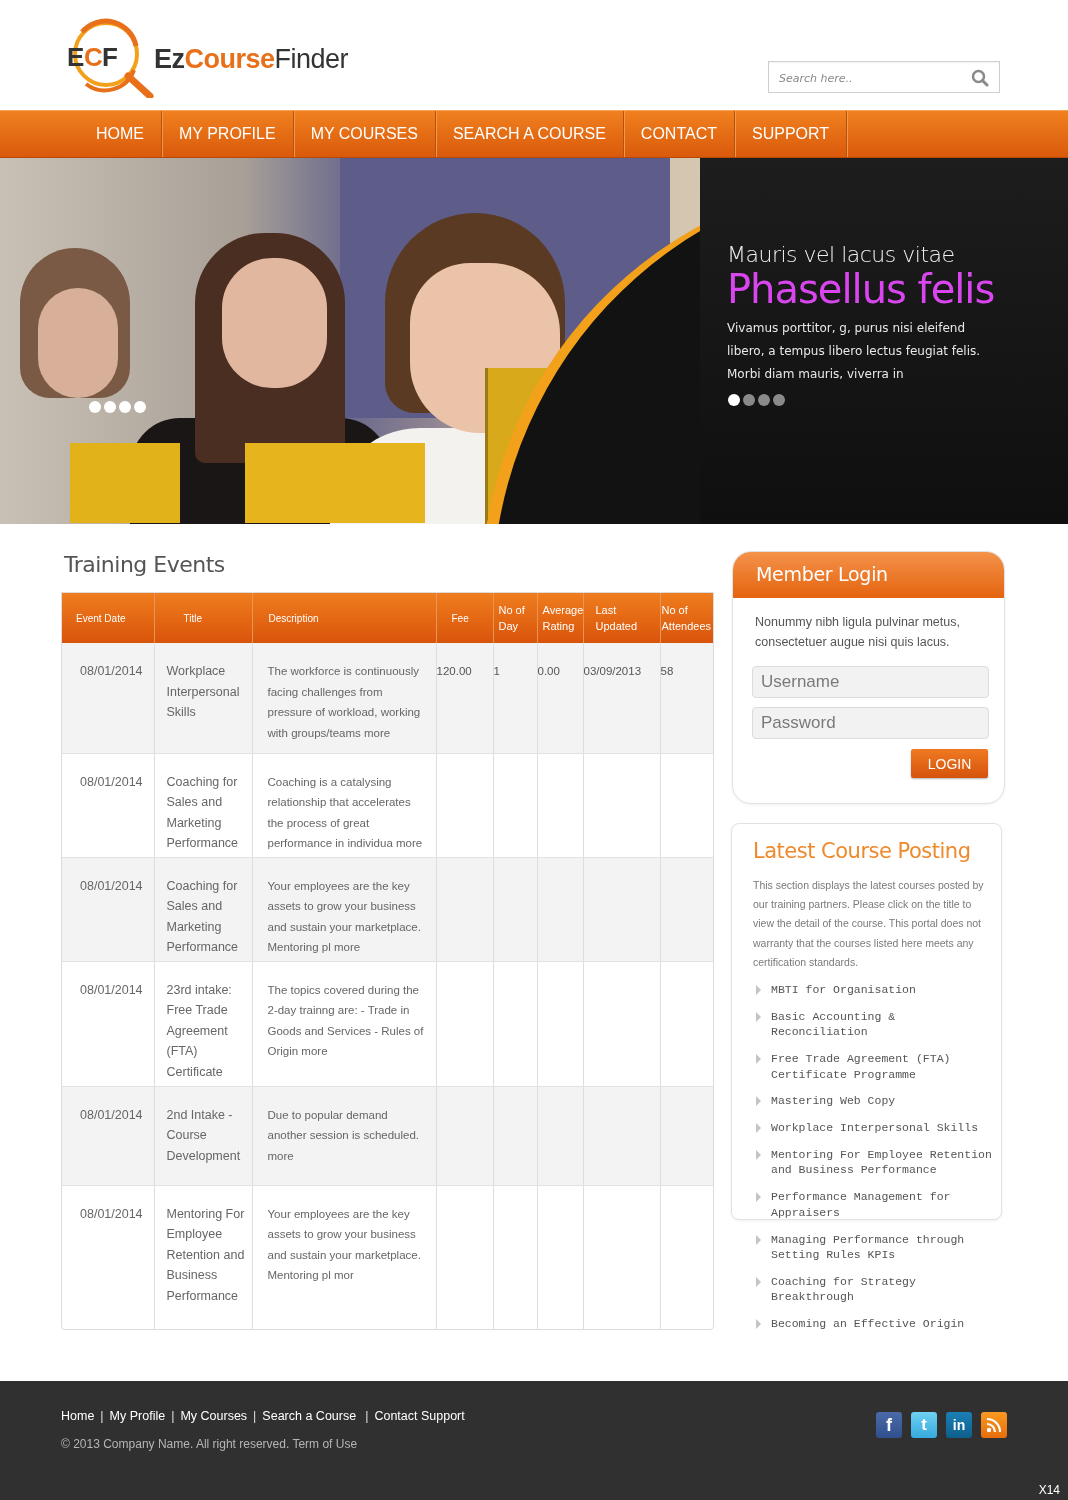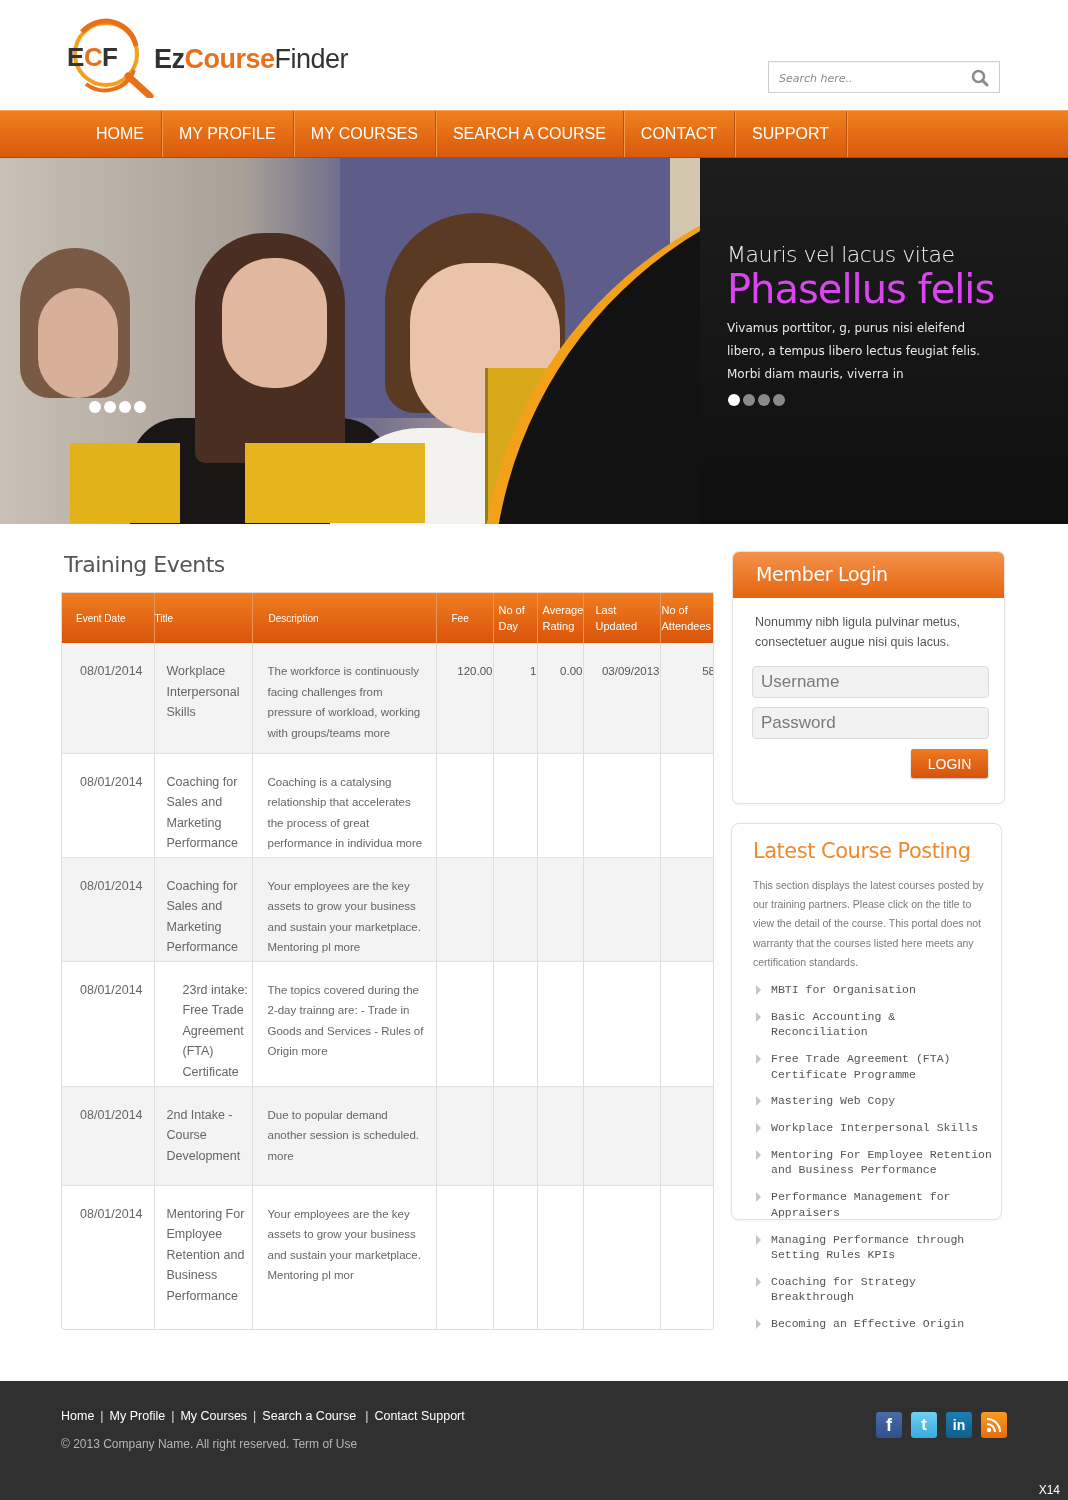--- a/index.html
+++ b/index.html
@@ -57,26 +57,26 @@
   
   .section-title { position: absolute; left: 64px; top: 552px; font-family: "DejaVu Sans", sans-serif; font-size: 22px; color: #555; letter-spacing: -0.5px; }
   .events { position: absolute; left: 61px; top: 592px; width: 653px; height: 738px; border: 1px solid #dcdcdc; border-radius: 0 0 4px 4px; overflow: hidden; }
   .events table { border-collapse: collapse; width: 653px; table-layout: fixed; }
   .events th { background: linear-gradient(#ef7d1e, #d9540b); color: #fff; font-weight: normal; text-align: left; height: 50px; vertical-align: middle; border-right: 1px solid #e89558; font-family: "Liberation Sans", sans-serif; }
   .events th.big { font-size: 10px; }
   .events th.small { font-size: 11px; line-height: 16px; padding-left: 5px !important; }
   .events th:last-child { border-right: none; }
   .events td { vertical-align: top; font-family: "Liberation Sans", sans-serif; font-size: 12.5px; line-height: 20.5px; color: #666; border-right: 1px solid #dedede; border-bottom: 1px solid #e2e2e2; padding-top: 18px; }
   .events td:last-child { border-right: none; }
-  .events td.num { font-size: 11.5px; color: #555; text-align: right; }
+  .events td.num { font-size: 11.5px; color: #555; text-align: left; }
   .events tr.alt td { background: #f3f3f3; }
   .events td.desc { font-size: 11.5px; }
 
   
-  .login-box { position: absolute; left: 732px; top: 551px; width: 273px; height: 253px; border: 1px solid #e2e2e2; border-radius: 7px; background: #fff; box-shadow: 0 1px 3px rgba(0,0,0,0.06); overflow: hidden; }
+  .login-box { position: absolute; left: 732px; top: 551px; width: 273px; height: 253px; border: 1px solid #e2e2e2; border-radius: 19px; background: #fff; box-shadow: 0 1px 3px rgba(0,0,0,0.06); overflow: hidden; }
   .login-head { height: 46px; background: linear-gradient(#f4924a, #e4640f); color: #fff; font-family: "DejaVu Sans", sans-serif; font-size: 19px; padding: 11px 0 0 23px; letter-spacing: -0.3px; }
   .login-text { position: absolute; left: 22px; top: 60px; width: 240px; font-family: "Liberation Sans", sans-serif; font-size: 12.5px; line-height: 20px; color: #555; }
   .login-input { position: absolute; left: 19px; width: 237px; height: 32px; background: #f2f2f2; border: 1px solid #dcdcdc; border-radius: 4px; font-family: "Liberation Sans", sans-serif; font-size: 17px; color: #777; padding-left: 8px; outline: none; }
   .login-input::placeholder { color: #7a7a7a; }
   .login-user { top: 114px; }
   .login-pass { top: 155px; }
   .login-btn { position: absolute; left: 178px; top: 197px; width: 77px; height: 29px; border: none; border-radius: 2px; background: linear-gradient(#ef7a22, #d5530c); color: #fff; font-family: "Liberation Sans", sans-serif; font-size: 14px; cursor: pointer; box-shadow: 0 1px 2px rgba(0,0,0,0.3); }
 
   .latest-box { position: absolute; left: 731px; top: 823px; width: 271px; height: 397px; border: 1px solid #e2e2e2; border-radius: 8px; background: #fff; box-shadow: 0 1px 3px rgba(0,0,0,0.06); }
   .latest-title { position: absolute; left: 21px; top: 15px; font-family: "DejaVu Sans", sans-serif; font-size: 21px; color: #ee8a2c; letter-spacing: -0.5px; }
@@ -183,21 +183,21 @@
         <col style="width:184px">
         <col style="width:57px">
         <col style="width:44px">
         <col style="width:46px">
         <col style="width:77px">
         <col style="width:55px">
     </colgroup>
     <thead>
       <tr>
         <th class="big" style="padding-left:14px">Event Date</th>
-        <th class="big" style="">Title</th>
+        <th class="big" style="padding-left:29px">Title</th>
         <th class="big" style="padding-left:16px">Description</th>
         <th class="big" style="padding-left:15px">Fee</th>
         <th class="small">No of Day</th>
         <th class="small">Average Rating</th>
         <th class="small" style="padding-left:12px !important">Last Updated</th>
         <th class="small" style="padding-left:1px !important">No of Attendees</th>
       </tr>
     </thead>
     <tbody>
       <tr class="alt" style="height:110px">
@@ -225,21 +225,21 @@
         <td style="padding-left:12px">Coaching for Sales and Marketing Performance</td>
         <td class="desc" style="padding-left:15px;padding-right:6px">Your employees are the key assets to grow your business and sustain your marketplace. Mentoring pl more</td>
         <td class="num"></td>
         <td class="num"></td>
         <td class="num"></td>
         <td class="num"></td>
         <td class="num"></td>
       </tr>
       <tr style="height:125px">
         <td style="padding-left:18px">08/01/2014</td>
-        <td style="padding-left:28px">23rd intake: Free Trade Agreement (FTA) Certificate</td>
+        <td style="padding-left:12px">23rd intake: Free Trade Agreement (FTA) Certificate</td>
         <td class="desc" style="padding-left:15px;padding-right:6px">The topics covered during the 2-day trainng are: - Trade in Goods and Services - Rules of Origin more</td>
         <td class="num"></td>
         <td class="num"></td>
         <td class="num"></td>
         <td class="num"></td>
         <td class="num"></td>
       </tr>
       <tr class="alt" style="height:99px">
         <td style="padding-left:18px">08/01/2014</td>
         <td style="padding-left:12px">2nd Intake - Course Development</td>

